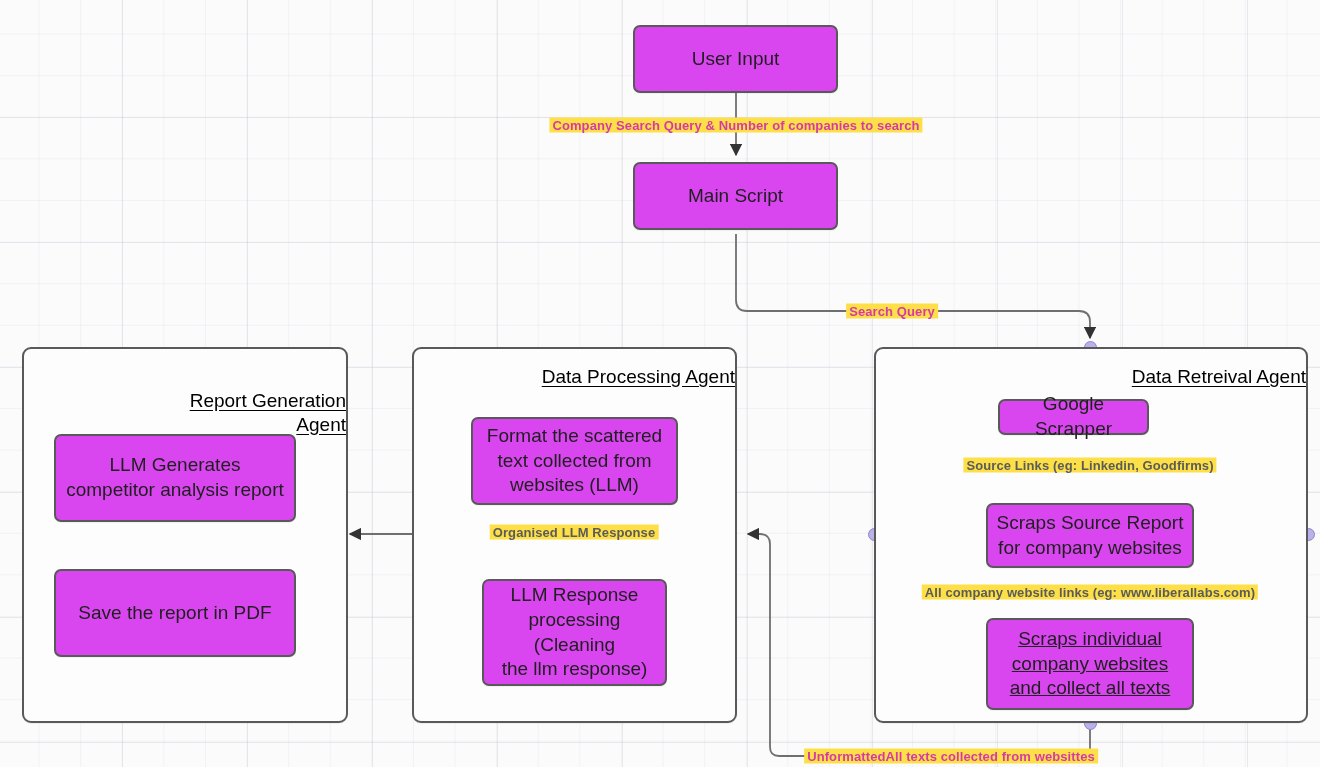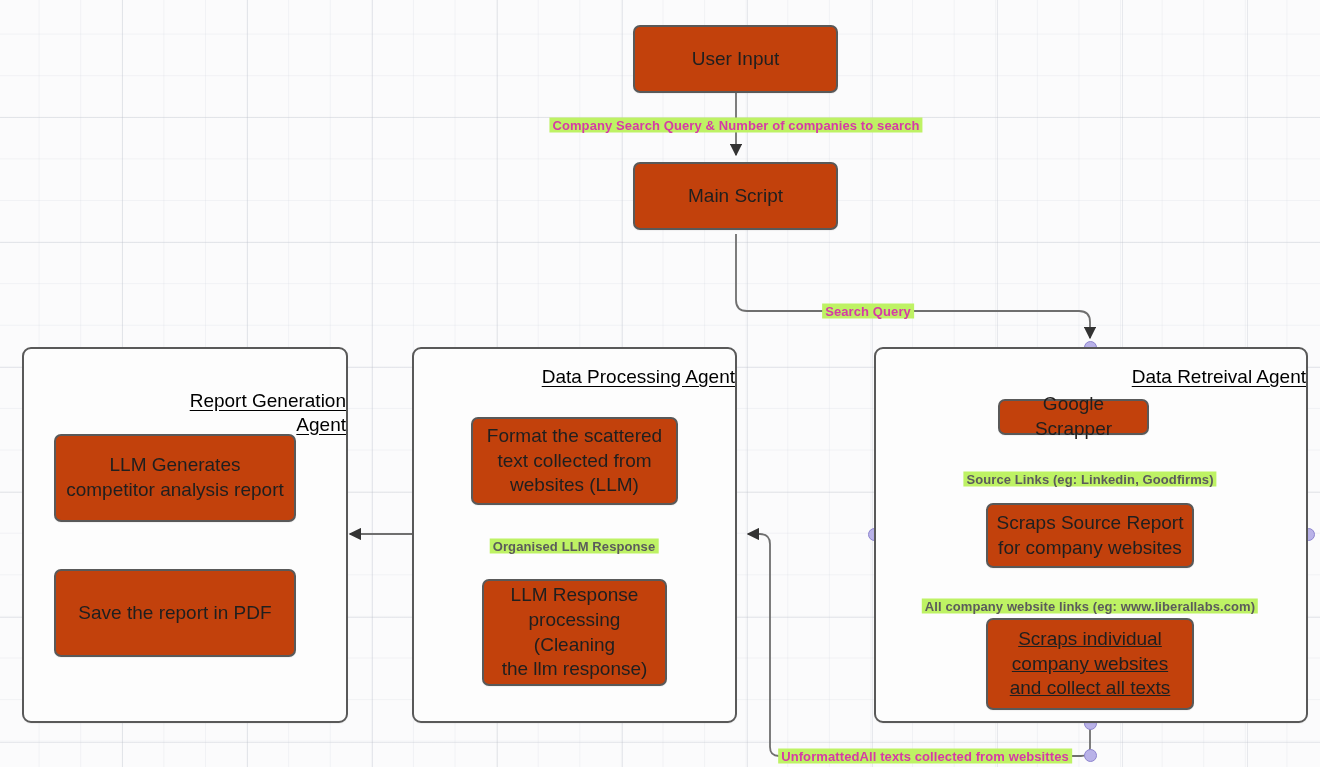--- a/index.html
+++ b/index.html
@@ -18,21 +18,21 @@
       linear-gradient(to right, rgba(200,205,215,.20) 1px, transparent 1px),
       linear-gradient(to bottom, rgba(200,205,215,.20) 1px, transparent 1px);
     background-size:125px 125px,125px 125px,41.6px 41.6px,41.6px 41.6px;
     background-position:-3px -8px,-3px -8px,-3px -8px,-3px -8px;
   }
   #edges{position:absolute;left:0;top:0;width:1320px;height:767px;pointer-events:none;}
 
   .node{
     position:absolute;
     box-sizing:border-box;
-    background:#c2410c;
+    background:#d946ef;
     border:2px solid #595959;
     border-radius:7px;
     display:flex;align-items:center;justify-content:center;
     text-align:center;
     color:#1f1f1f;
     font-size:19px;
     line-height:1.30;
     padding:4px 8px;
     box-shadow:0 1px 1px rgba(0,0,0,.05);
   }
@@ -55,22 +55,22 @@
 
   .edge-label{
     position:absolute;
     font-size:13px;
     font-weight:bold;
     white-space:nowrap;
     transform:translate(-50%,-50%);
     letter-spacing:.1px;
   }
   .lbl-pink{ color:#d63aa6; }
-  .lbl-gray{ color:#5b5b5b;margin-top:14px; }
-  .lbl-bg{ background:#bef264; padding:0 3px;}
+  .lbl-gray{ color:#5b5b5b; }
+  .lbl-bg{ background:#fde047; padding:0 3px;}
 
   .port{
     position:absolute;
     width:13px;height:13px;
     margin-left:-6.5px;margin-top:-6.5px;
     border-radius:50%;
     background:#b9b2e8;
     border:1.5px solid #8e85cf;
     box-sizing:border-box;
   }
@@ -117,21 +117,21 @@
 </div>
 
 <div class="edge-label lbl-pink lbl-bg" style="left:736px;top:125px;">
   <span>Company Search Query &amp; Number of companies to search</span>
 </div>
 
 <div class="node" style="left:633px;top:162px;width:205px;height:68px;">
   <span>Main Script</span>
 </div>
 
-<div class="edge-label lbl-pink lbl-bg" style="left:868px;top:311px;">
+<div class="edge-label lbl-pink lbl-bg" style="left:892px;top:311px;">
   <span>Search Query</span>
 </div>
 
 <div class="group" style="left:874px;top:347px;width:434px;height:376px;">
   <div class="group-title">
     <span>Data Retreival Agent</span>
   </div>
 </div>
 
 <div class="node" style="left:998px;top:399px;width:151px;height:36px;font-size:19px;">
@@ -188,15 +188,15 @@
 
 <div class="node" style="left:54px;top:434px;width:242px;height:88px;white-space:pre-line;">
   <span>LLM Generates
 competitor analysis report</span>
 </div>
 
 <div class="node" style="left:54px;top:569px;width:242px;height:88px;">
   <span>Save the report in PDF</span>
 </div>
 
-<div class="edge-label lbl-pink lbl-bg" style="left:925px;top:756px;">
+<div class="edge-label lbl-pink lbl-bg" style="left:951px;top:756px;">
   <span>UnformattedAll texts collected from websittes</span>
 </div>
 
 </body></html>

